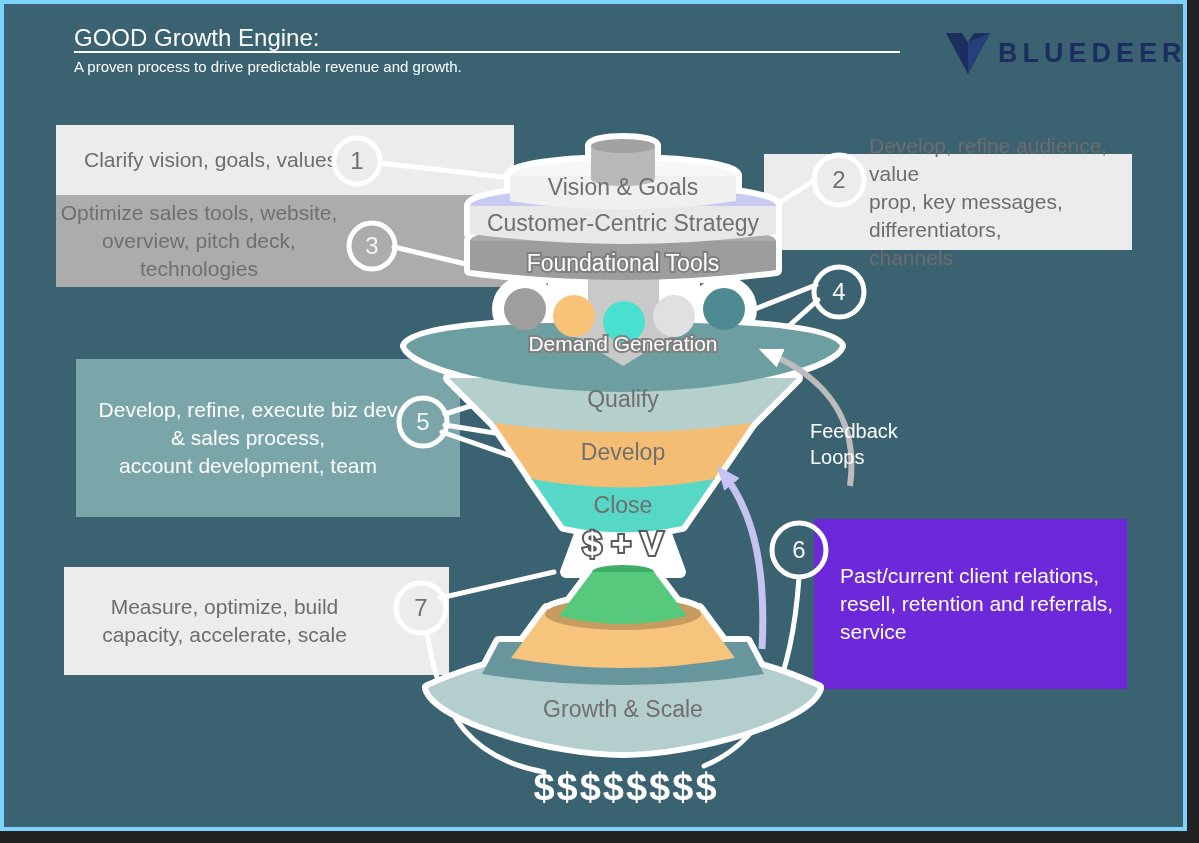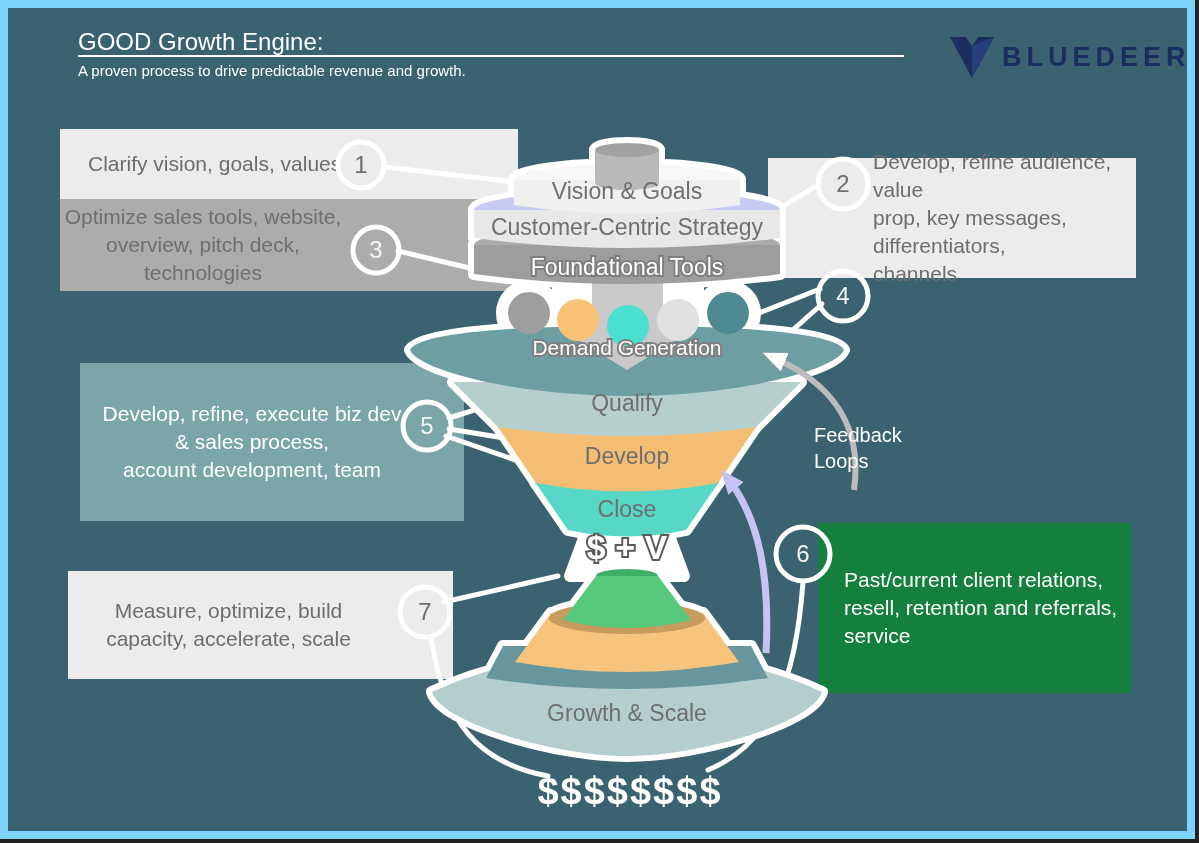--- a/index.html
+++ b/index.html
@@ -1,42 +1,42 @@
 <!DOCTYPE html>
 <html><head>
 <meta charset="utf-8">
 <style>
   html,body{margin:0;padding:0;background:#222;}
   .page{
     position:relative;width:1179px;height:823px;
-    border:8px solid #7dd3fc;background:#3a6270;
+    border:4px solid #7dd3fc;background:#3a6270;
     font-family:"Liberation Sans", sans-serif;overflow:hidden;
   }
   
   .title{position:absolute;left:70px;top:20px;color:#fff;font-size:24px;}
   .title-underline{position:absolute;left:70px;top:47px;width:826px;height:2px;background:#fff;}
   .subtitle{position:absolute;left:70px;top:54px;color:#fff;font-size:15px;}
   
   .logo{position:absolute;left:942px;top:28px;display:flex;align-items:center;gap:8px;}
   .logo-word{color:#1c2d5f;font-size:27px;font-weight:bold;letter-spacing:5px;}
   
   .abox{position:absolute;display:flex;align-items:center;color:#6d6d6d;font-size:21px;line-height:1.34;}
   .abox .txt{white-space:pre-line;width:100%;}
   .abox.right-align .txt{text-align:center;}
   .b1{left:52px;top:121px;width:458px;height:70px;background:#ececec;}
   .b1 .txt{padding-left:28px;text-align:left;}
   .b3{left:52px;top:191px;width:458px;height:92px;background:#acacac;color:#6f6f6f;}
   .b3 .txt{padding-right:172px;}
-  .b2{left:760px;top:150px;width:368px;height:120px;background:#ececec;}
+  .b2{left:760px;top:150px;width:368px;height:96px;background:#ececec;}
   .b2 .txt{padding-left:105px;text-align:left;}
   .b4{left:790px;top:258px;width:365px;height:88px;background:#f9c57e;}
   .b4 .txt{padding-left:78px;text-align:left;}
   .b5{left:72px;top:355px;width:384px;height:158px;background:#7aa5a9;color:#fff;}
   .b5 .txt{padding-right:40px;}
-  .b6{left:810px;top:515px;width:313px;height:170px;background:#15803d;color:#fff;}
+  .b6{left:810px;top:515px;width:313px;height:170px;background:#6d28d9;color:#fff;}
   .b6 .txt{padding-left:26px;text-align:left;}
   .b7{left:60px;top:563px;width:385px;height:108px;background:#ececec;}
   .b7 .txt{padding-right:64px;}
   
   svg.overlay{position:absolute;left:-10px;top:-10px;width:1199px;height:843px;pointer-events:none;}
   .lbl{fill:#6f6f6f;font-size:23px;text-anchor:middle;}
   .lbl-outlined{fill:#ffffff;stroke:#7f7f7f;stroke-width:4px;paint-order:stroke;text-anchor:middle;}
   .num{font-size:24px;text-anchor:middle;}
   .num-dark{fill:#6f6f6f;}
   .num-light{fill:#f5f5f5;}

